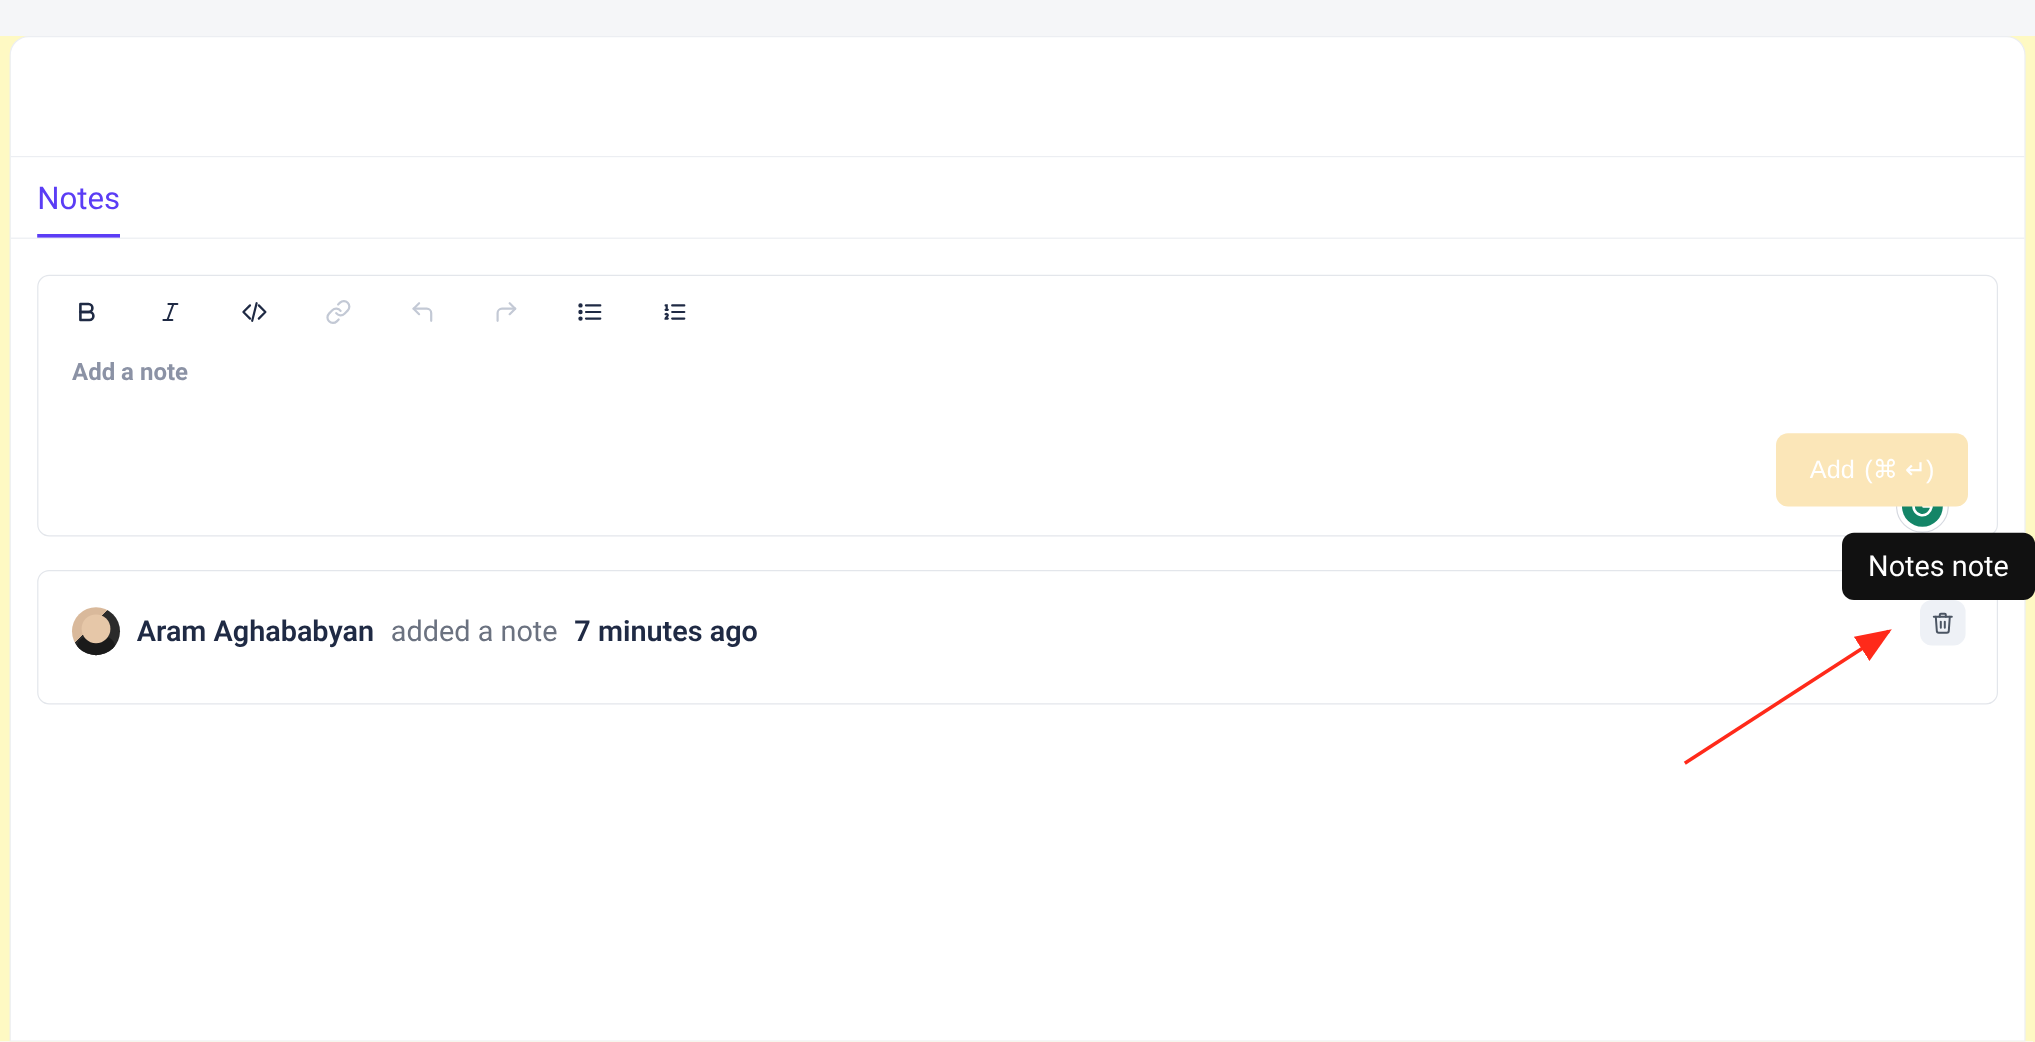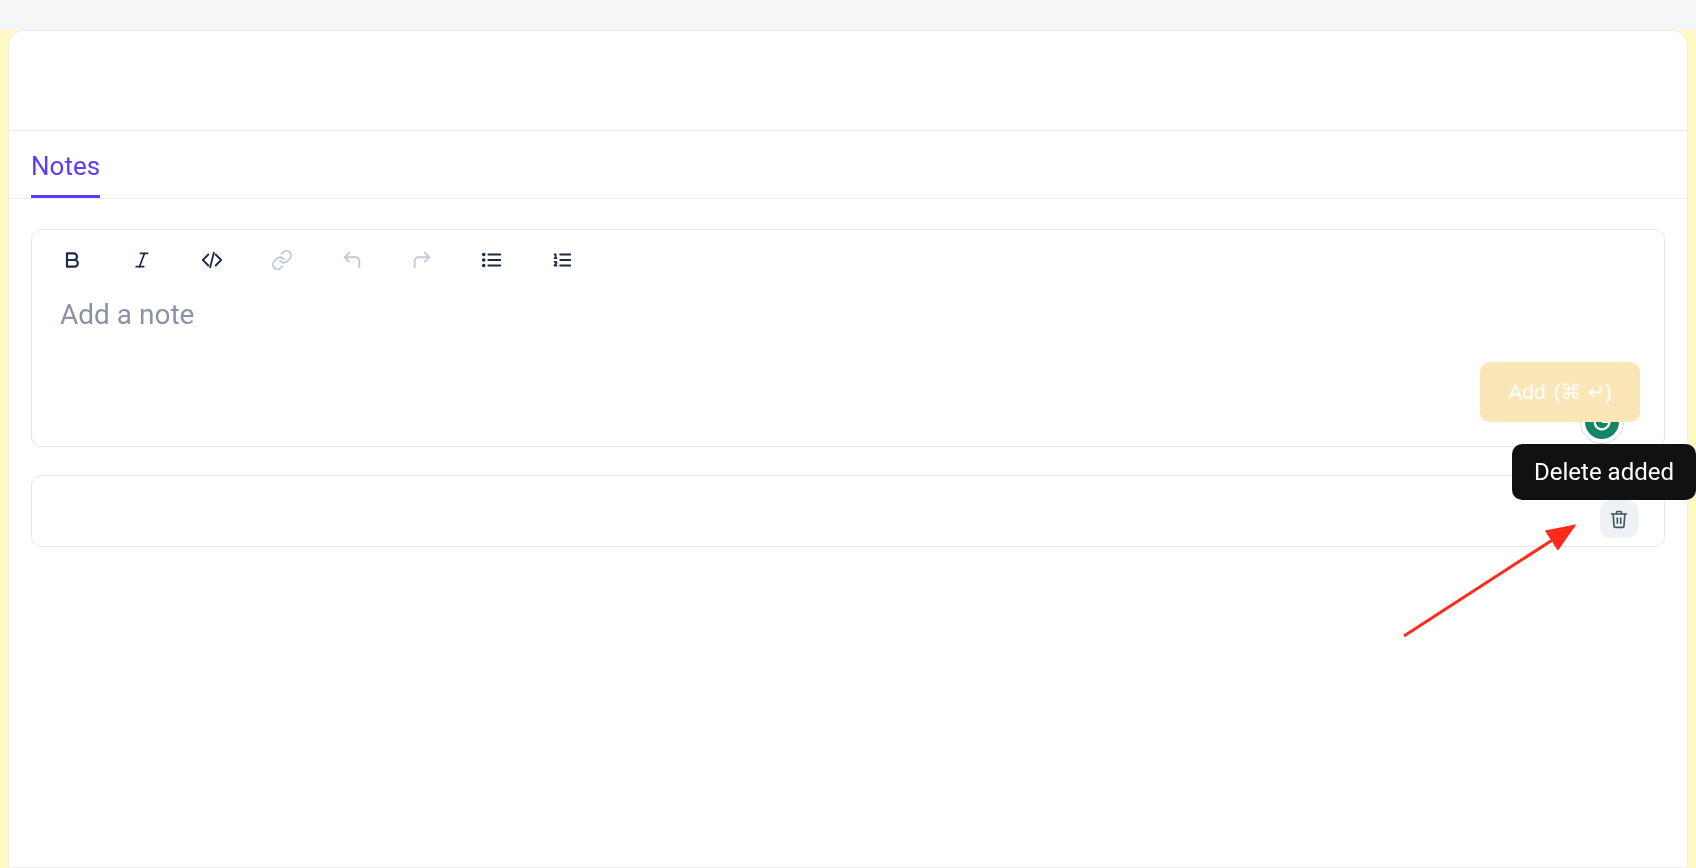--- a/index.html
+++ b/index.html
@@ -71,21 +71,22 @@
     cursor: pointer;
   }
   .tb-btn.dim { color: #c3c9d5; }
   .editor-body {
     padding: 12px 28px 110px 28px;
     min-height: 160px;
     position: relative;
   }
   .placeholder {
     color: #8b92a5;
-    font-size: 28px;
+    font-size: 20px;
+    font-weight: bold;
   }
   .grammarly {
     position: absolute;
     right: 40px;
     top: 170px;
     width: 44px;
     height: 44px;
     border-radius: 50%;
     border: 1px solid #d6d9e0;
     display: flex;
@@ -303,23 +304,29 @@
           </div>
         </div>
 
         <button class="add-button">
           <span>Add</span>
           <span class="shortcut">(⌘ ↵)</span>
         </button>
       </div>
 
       <div class="note-card">
+        <div class="note-meta">
+          <span class="avatar"></span>
+          <span class="author">Aram Aghababyan</span>
+          <span class="meta-light">added a note</span>
+          <span class="author">7 minutes ago</span>
+        </div>
 
         <div class="delete-btn-wrap">
-          <div class="tooltip">Delete added</div>
+          <div class="tooltip">Notes note</div>
           <button class="delete-btn">
             <span>
               <svg width="20" height="20" viewBox="0 0 24 24" fill="none" stroke="currentColor" stroke-width="2" stroke-linecap="round" stroke-linejoin="round">
                   <polyline points="3 6 5 6 21 6"></polyline>
                   <path d="M19 6l-1 14a2 2 0 0 1-2 2H8a2 2 0 0 1-2-2L5 6"></path>
                   <path d="M10 11v6"></path>
                   <path d="M14 11v6"></path>
                   <path d="M9 6V4a1 1 0 0 1 1-1h4a1 1 0 0 1 1 1v2"></path>
                 </svg>
             </span>

